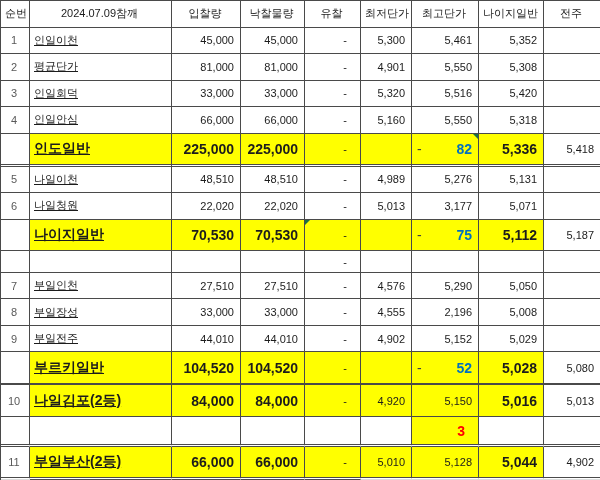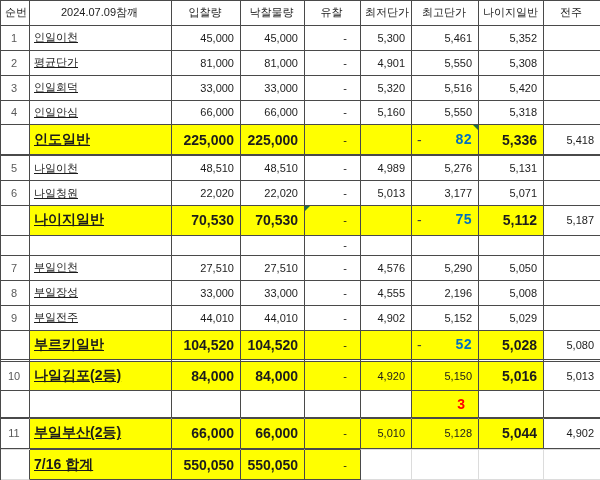--- a/index.html
+++ b/index.html
@@ -11,21 +11,21 @@
      vertical-align:middle;white-space:nowrap;overflow:hidden;position:relative;}
   td .val{display:block;padding:0 6px 0 4px;}
   .name{text-align:left;text-decoration:underline;}
   .num{text-align:right;}
   .sn{text-align:center;color:#595959;}
   .hdr{text-align:center;}
   .hdr.ctr{text-align:center;}
   .d .val{padding-right:13px;}
   .y{background:#ffff00;}
   .b{font-weight:bold;font-size:14px;}
-  .blue .val{color:#0070c0;font-family:Liberation Mono, monospace;}
+  .blue .val{color:#0070c0;}
   .red .val{color:#ff0000;}
   .lg{border-right-color:#dcdcdc;border-bottom-color:#dcdcdc;}
   .bb-d{border-bottom-color:#4a4a4a;}
   .br-d{border-right-color:#4a4a4a;}
   .pre{position:absolute;left:5px;top:50%;transform:translateY(-50%);color:#404040;font-weight:normal;}
   .tri{position:absolute;width:0;height:0;line-height:0;}
   .tri.tl{top:0;left:0;border-top:5px solid #1d7044;border-right:5px solid transparent;}
   .tri.tr{top:0;right:0;border-top:5px solid #1d7044;border-left:5px solid transparent;}
 </style>
 </head>
@@ -652,44 +652,15 @@
           <td class="lg">
             <span class="val"></span>
           </td>
           <td class="lg">
             <span class="val"></span>
           </td>
           <td class="lg">
             <span class="val"></span>
           </td>
         </tr>
-        <tr>
-          <td class="lg br-d">
-            <span class="val"></span>
-          </td>
-          <td class="name y b">
-            <span class="val">7/16 합계</span>
-          </td>
-          <td class="num y b">
-            <span class="val">550,050</span>
-          </td>
-          <td class="num y b">
-            <span class="val">550,050</span>
-          </td>
-          <td class="num d y">
-            <span class="val">-</span>
-          </td>
-          <td class="lg">
-            <span class="val"></span>
-          </td>
-          <td class="lg">
-            <span class="val"></span>
-          </td>
-          <td class="lg">
-            <span class="val"></span>
-          </td>
-          <td class="lg">
-            <span class="val"></span>
-          </td>
-        </tr>
       </tbody>
   </table>
 </div>
 
 </body></html>

